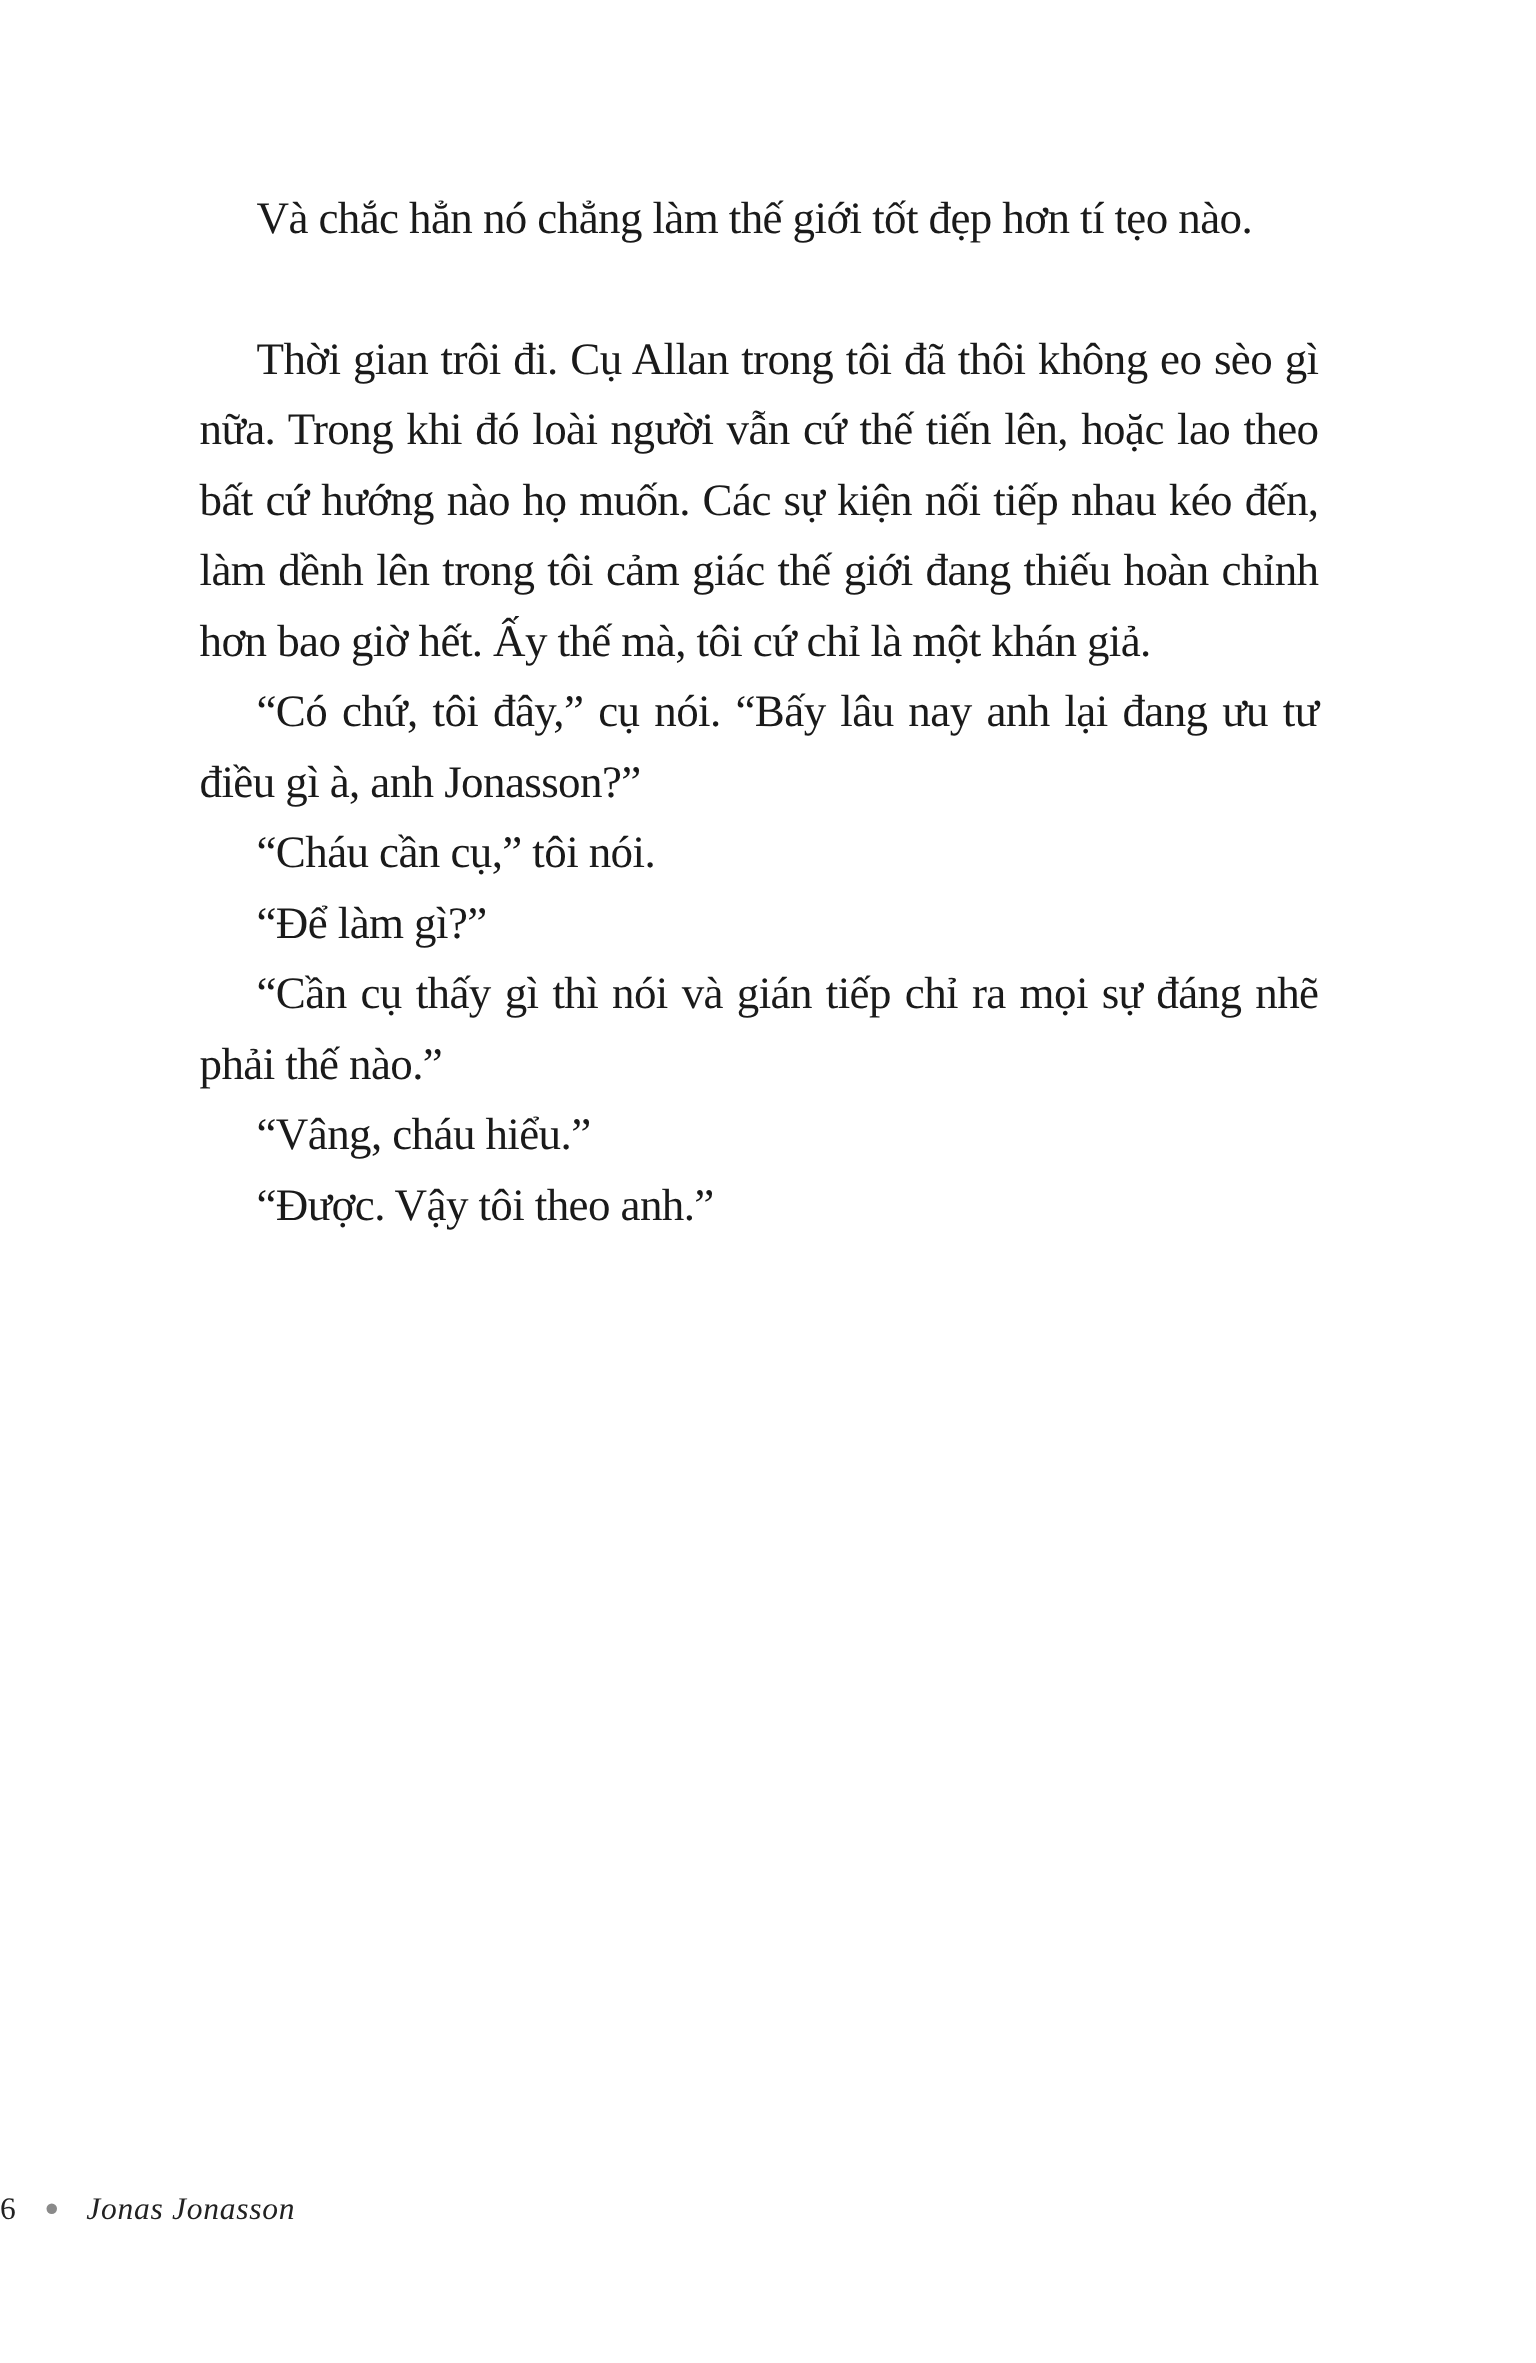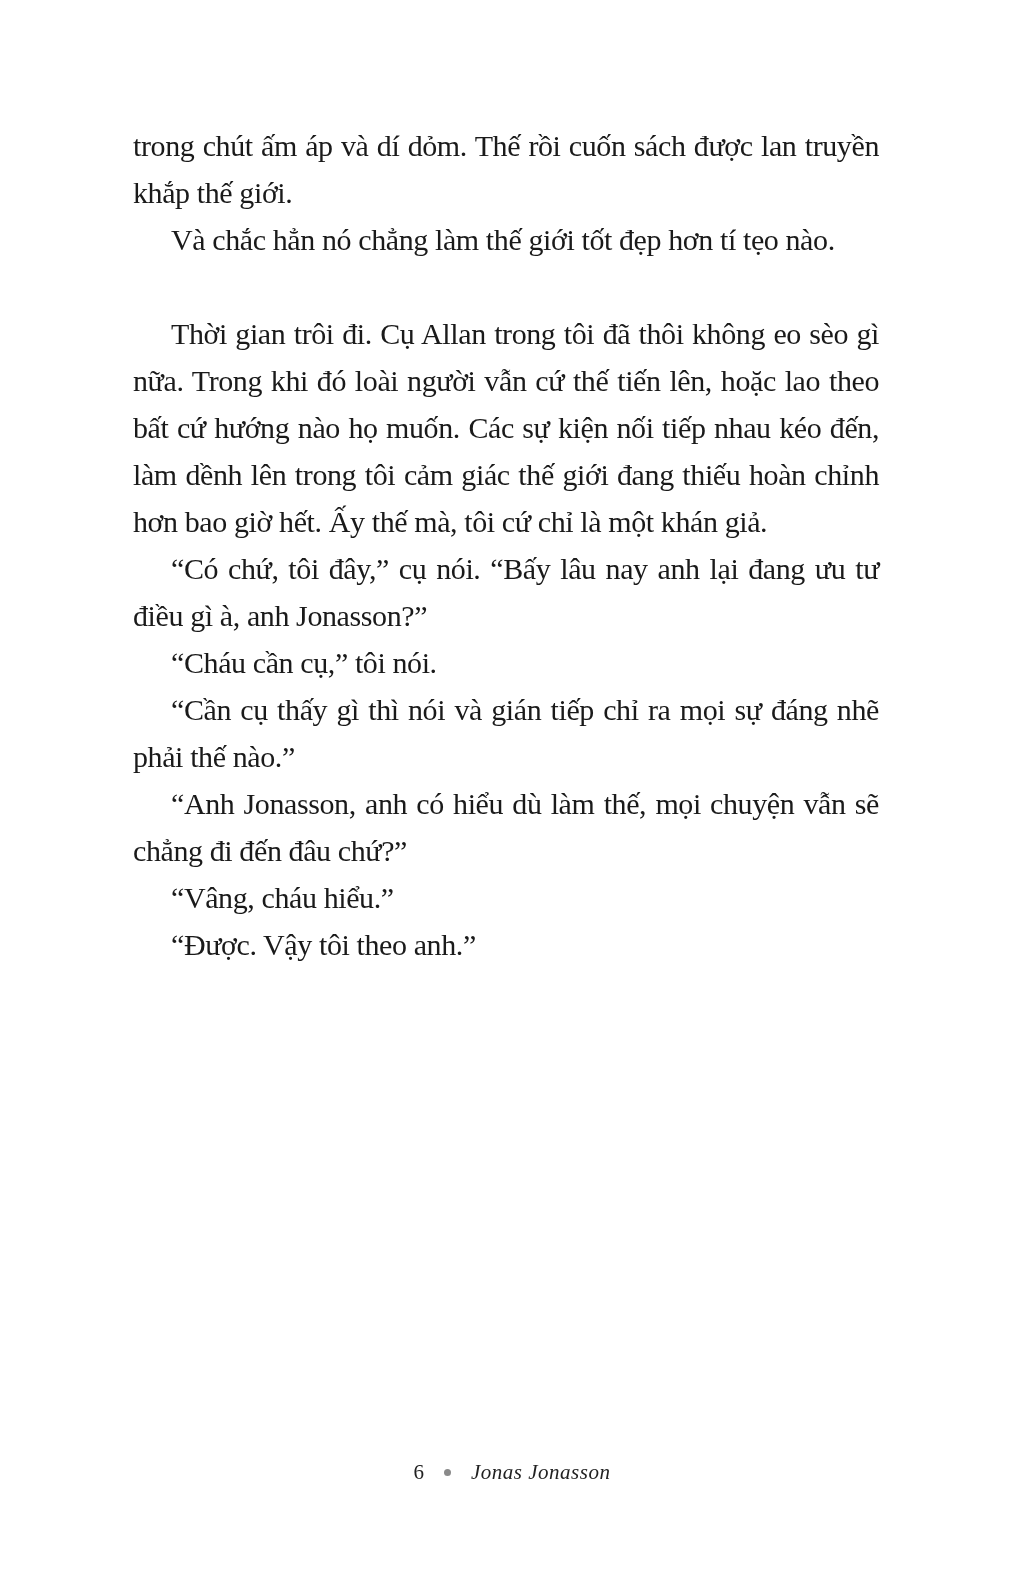--- a/index.html
+++ b/index.html
@@ -33,21 +33,20 @@
       text-indent: 38px;
     }
     .section-break {
       height: 47px;
     }
     .footer {
       position: absolute;
       left: 0;
       width: 1024px;
       top: 1460px;
-      text-align: center;
       font-family: "Liberation Serif", "DejaVu Serif", serif;
       font-size: 21px;
       color: #222222;
       letter-spacing: 0.5px;
     }
     .footer .page-num {
       display: inline-block;
     }
     .footer .bullet {
       display: inline-block;
@@ -62,28 +61,27 @@
     }
     .footer .author {
       font-style: italic;
       display: inline-block;
     }
   </style>
 </head>
 <body>
 
 <div class="page">
-  <p class="para">trong chút ấm áp và dí dỏm. Thế rồi cuốn sách được lan truyền khắp thế giới.</p>
   <p class="para indent">Và chắc hẳn nó chẳng làm thế giới tốt đẹp hơn tí tẹo nào.</p>
   <div class="section-break"></div>
   <p class="para indent">Thời gian trôi đi. Cụ Allan trong tôi đã thôi không eo sèo gì nữa. Trong khi đó loài người vẫn cứ thế tiến lên, hoặc lao theo bất cứ hướng nào họ muốn. Các sự kiện nối tiếp nhau kéo đến, làm dềnh lên trong tôi cảm giác thế giới đang thiếu hoàn chỉnh hơn bao giờ hết. Ấy thế mà, tôi cứ chỉ là một khán giả.</p>
   <p class="para indent">“Có chứ, tôi đây,” cụ nói. “Bấy lâu nay anh lại đang ưu tư điều gì à, anh Jonasson?”</p>
   <p class="para indent">“Cháu cần cụ,” tôi nói.</p>
+  <p class="para indent">“Để làm gì?”</p>
   <p class="para indent">“Cần cụ thấy gì thì nói và gián tiếp chỉ ra mọi sự đáng nhẽ phải thế nào.”</p>
-  <p class="para indent">“Anh Jonasson, anh có hiểu dù làm thế, mọi chuyện vẫn sẽ chẳng đi đến đâu chứ?”</p>
   <p class="para indent">“Vâng, cháu hiểu.”</p>
   <p class="para indent">“Được. Vậy tôi theo anh.”</p>
 </div>
 
 <div class="footer">
   <span class="page-num">6</span>
   <span class="bullet"></span>
   <span class="author">Jonas Jonasson</span>
 </div>
 

